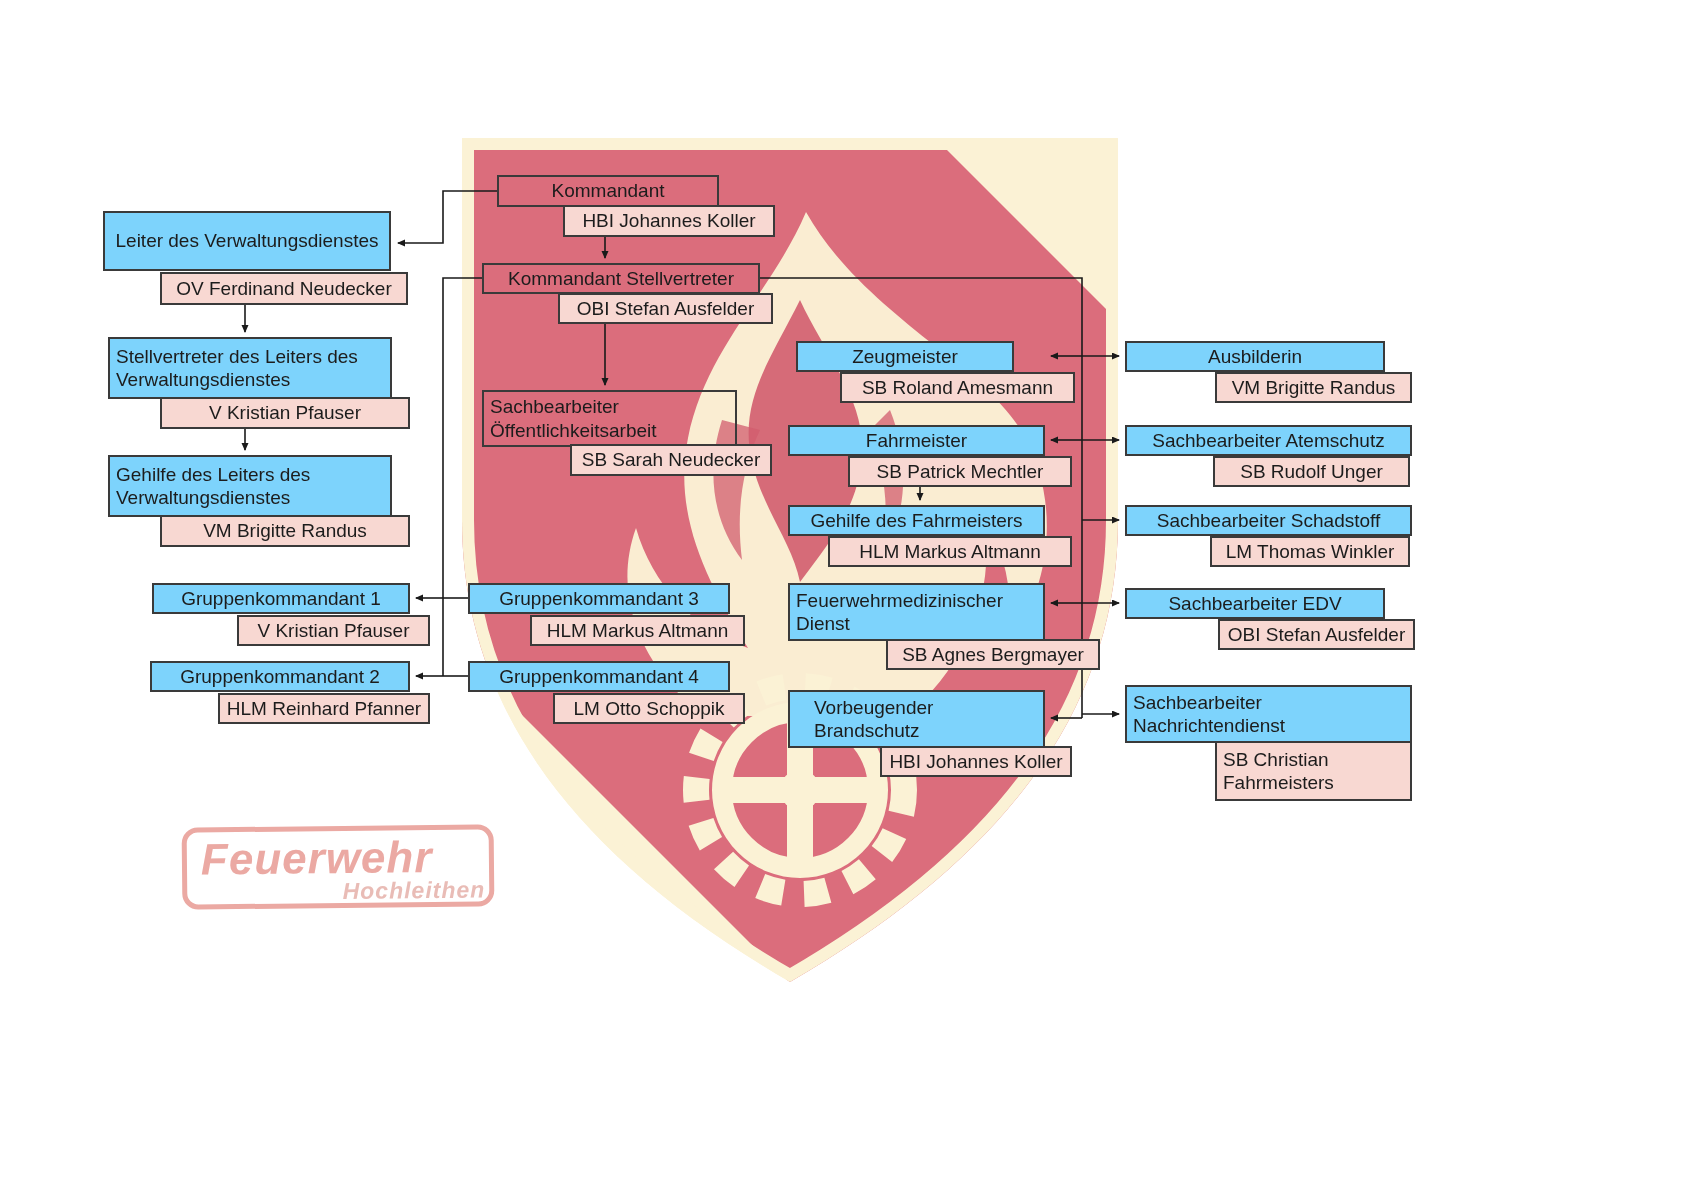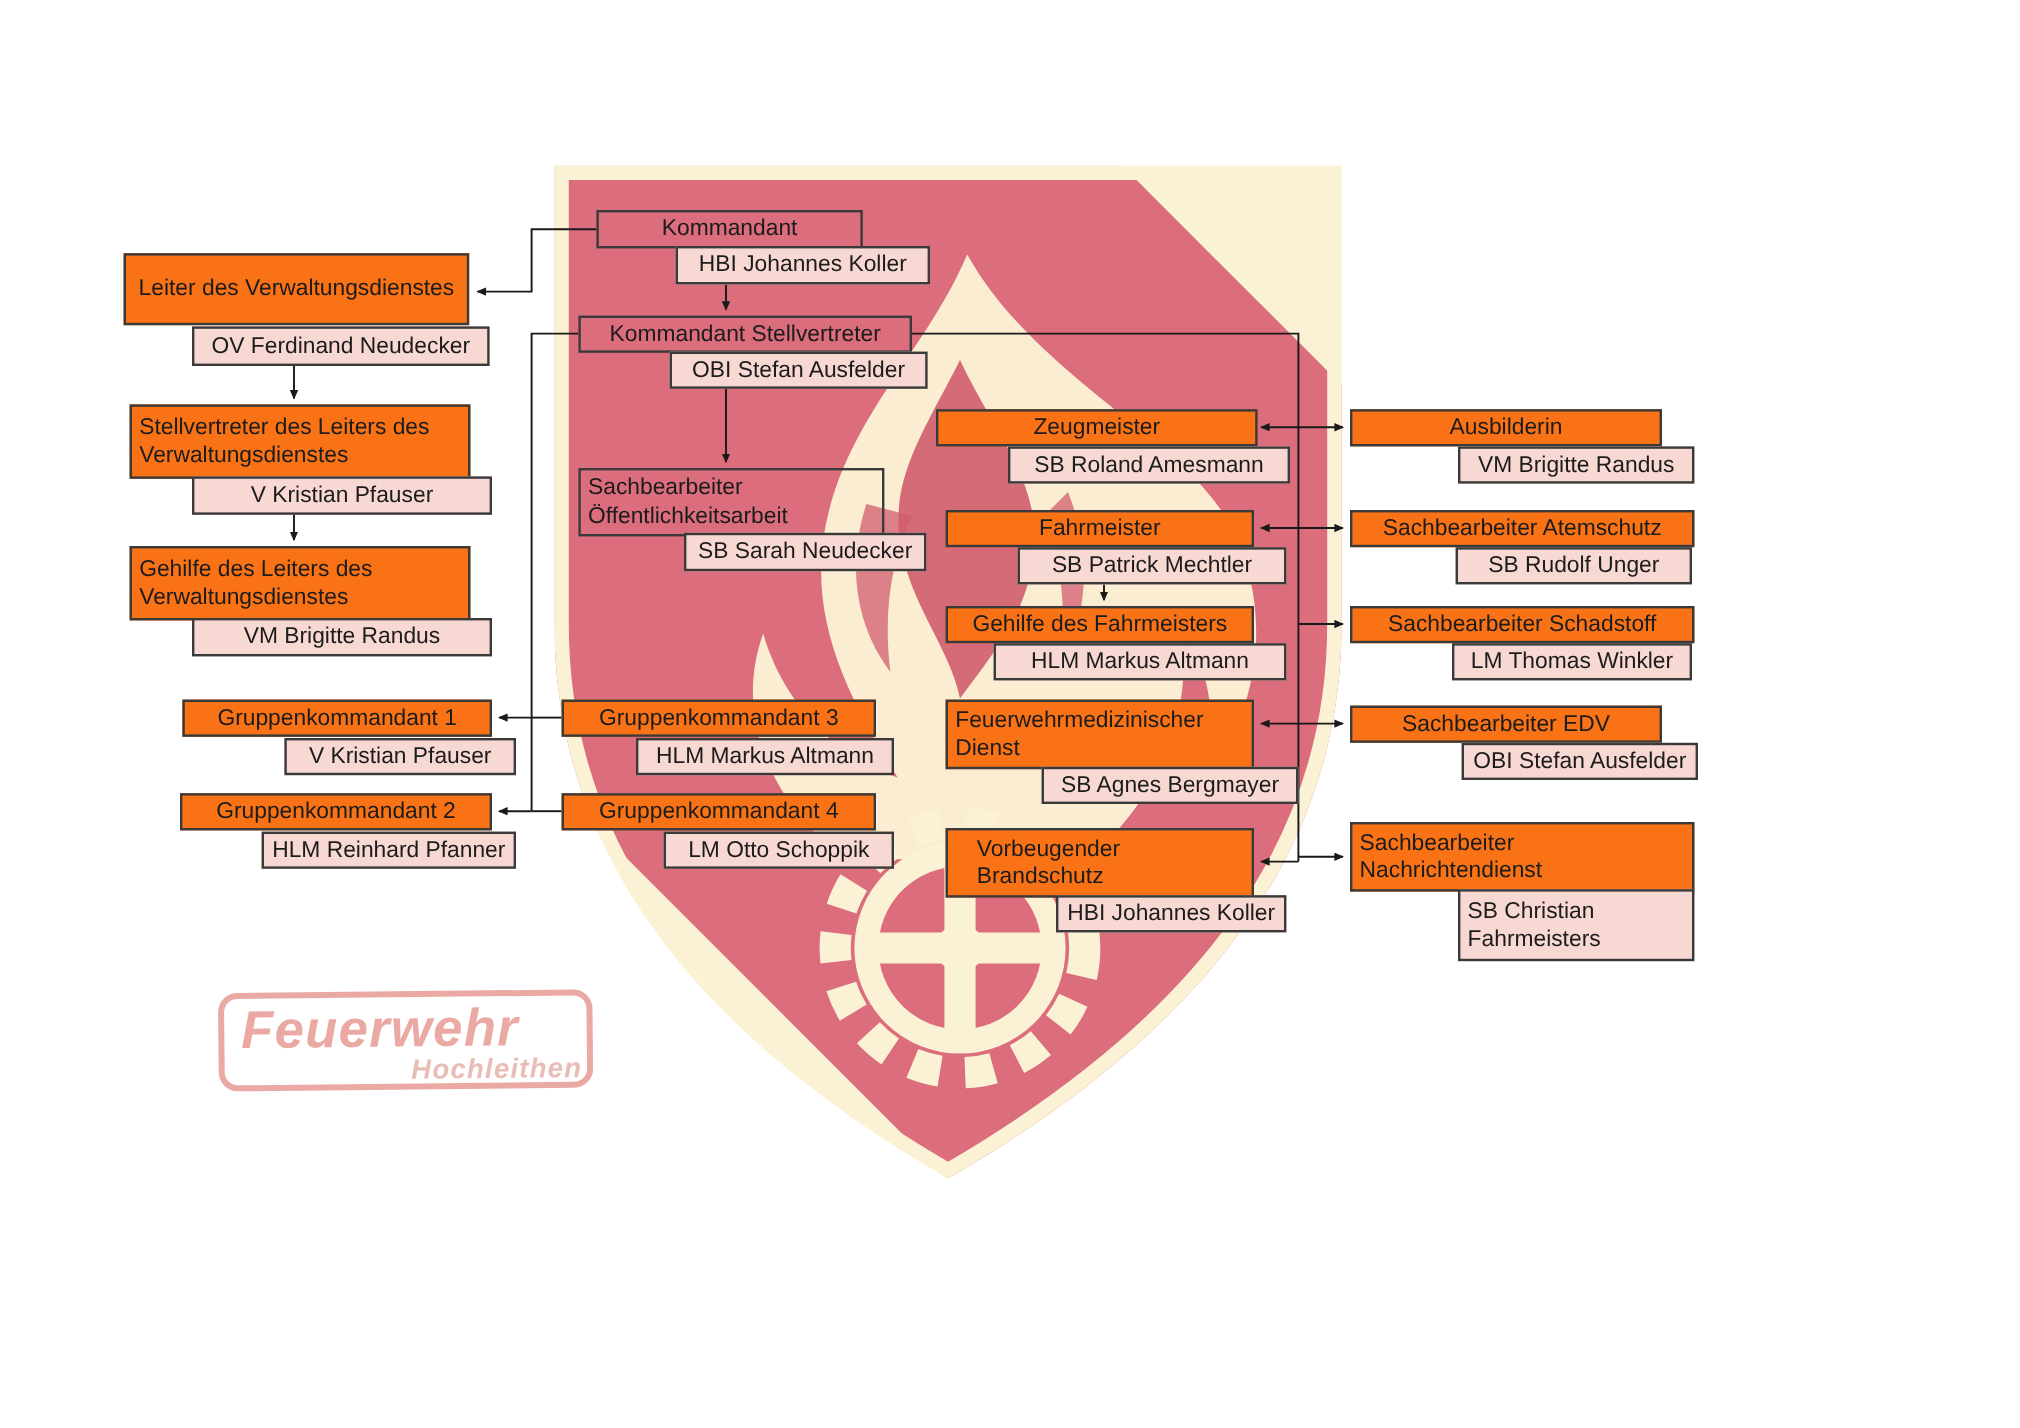--- a/index.html
+++ b/index.html
@@ -7,21 +7,21 @@
     position:relative;width:1683px;height:1190px;background:#ffffff;overflow:hidden;
     font-family:"Liberation Sans", sans-serif;color:#1c1c1c;
   }
   .layer{position:absolute;left:0;top:0;pointer-events:none;}
   .node{display:contents;}
   .tbox,.nbox{
     position:absolute;box-sizing:border-box;border:2px solid #3a3a3a;
     display:flex;align-items:center;justify-content:center;text-align:left;
     font-size:19px;line-height:1.22;padding:0 6px;
   }
-  .tbox{background:#f97316;z-index:3;}
+  .tbox{background:#7dd3fc;z-index:3;}
   .tbox.transparent{background:transparent;}
   .nbox{background:#f8d8d2;z-index:4;}
   .narrow{padding:0 24px;}
   #logo{
     position:absolute;left:182px;top:826px;width:302px;height:72px;
     border:5px solid #eba9a3;border-radius:16px;transform:rotate(-0.6deg);
     z-index:5;background:transparent;
   }
   #logo .l1{
     position:absolute;left:14px;top:2px;font-size:44px;font-weight:bold;font-style:italic;
@@ -146,37 +146,37 @@
     <div class="tbox" style="left:468px;top:583px;width:262px;height:31px">Gruppenkommandant 3</div>
     <div class="nbox" style="left:530px;top:615px;width:215px;height:31px">HLM Markus Altmann</div>
   </div>
 
   <div class="node">
     <div class="tbox" style="left:468px;top:661px;width:262px;height:31px">Gruppenkommandant 4</div>
     <div class="nbox" style="left:553px;top:693px;width:192px;height:31px">LM Otto Schoppik</div>
   </div>
 
   <div class="node">
-    <div class="tbox" style="left:780px;top:341px;width:268px;height:31px">Zeugmeister</div>
+    <div class="tbox" style="left:796px;top:341px;width:218px;height:31px">Zeugmeister</div>
     <div class="nbox" style="left:840px;top:372px;width:235px;height:31px">SB Roland Amesmann</div>
   </div>
 
   <div class="node">
     <div class="tbox" style="left:788px;top:425px;width:257px;height:31px">Fahrmeister</div>
     <div class="nbox" style="left:848px;top:456px;width:224px;height:31px">SB Patrick Mechtler</div>
   </div>
 
   <div class="node">
     <div class="tbox" style="left:788px;top:505px;width:257px;height:31px">Gehilfe des Fahrmeisters</div>
     <div class="nbox" style="left:828px;top:536px;width:244px;height:31px">HLM Markus Altmann</div>
   </div>
 
   <div class="node">
     <div class="tbox" style="left:788px;top:583px;width:257px;height:58px">Feuerwehrmedizinischer Dienst</div>
-    <div class="nbox" style="left:868px;top:639px;width:214px;height:31px">SB Agnes Bergmayer</div>
+    <div class="nbox" style="left:886px;top:639px;width:214px;height:31px">SB Agnes Bergmayer</div>
   </div>
 
   <div class="node">
     <div class="tbox narrow" style="left:788px;top:690px;width:257px;height:58px">Vorbeugender Brandschutz</div>
     <div class="nbox" style="left:880px;top:746px;width:192px;height:31px">HBI Johannes Koller</div>
   </div>
 
   <div class="node">
     <div class="tbox" style="left:1125px;top:341px;width:260px;height:31px">Ausbilderin</div>
     <div class="nbox" style="left:1215px;top:372px;width:197px;height:31px">VM Brigitte Randus</div>

